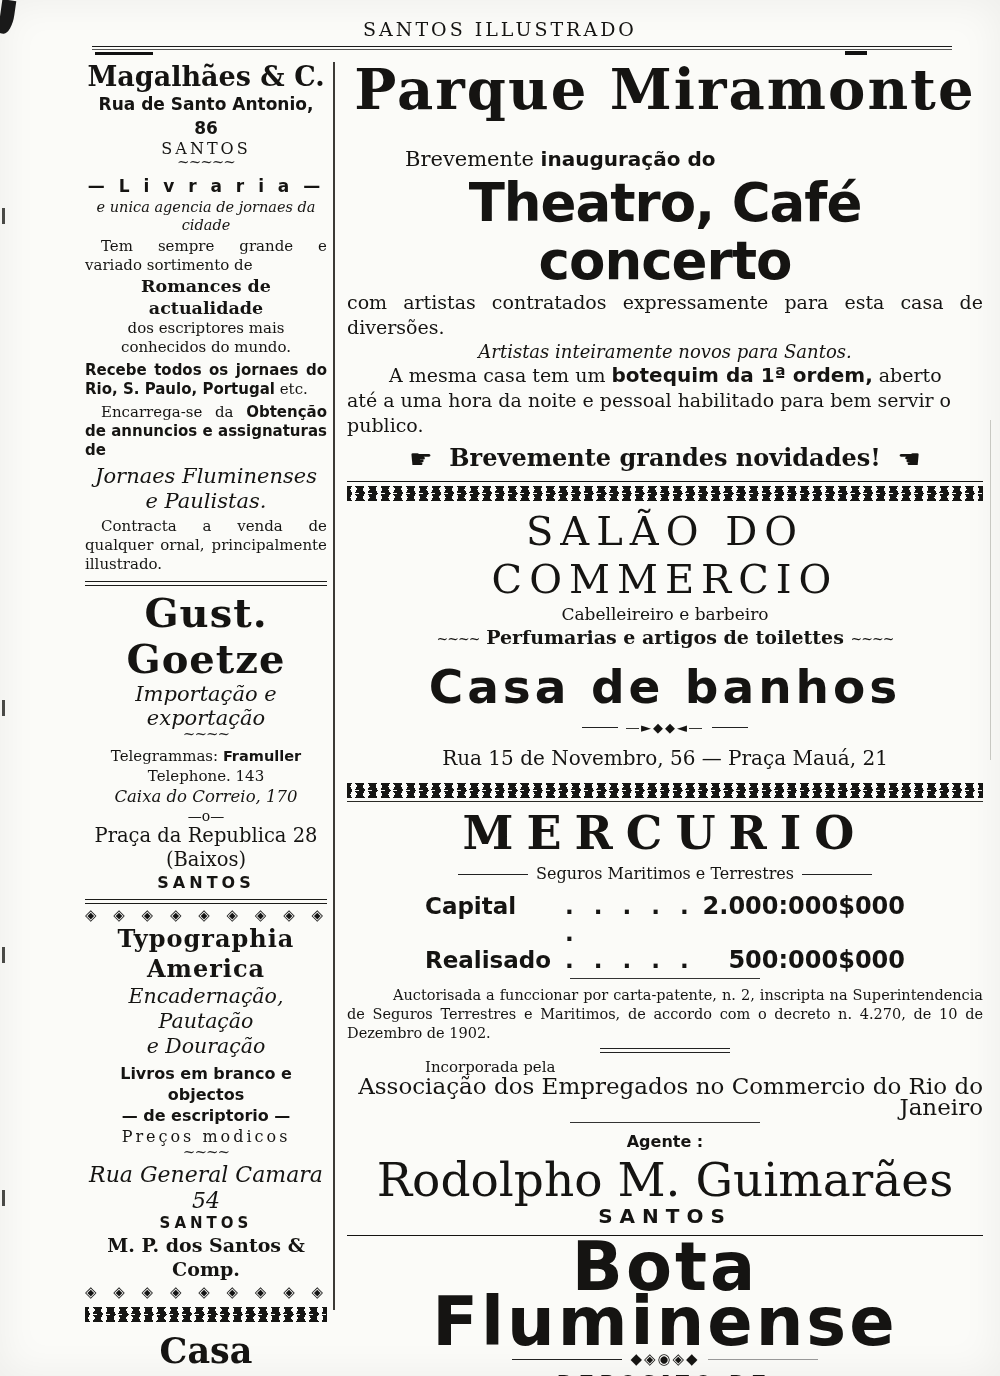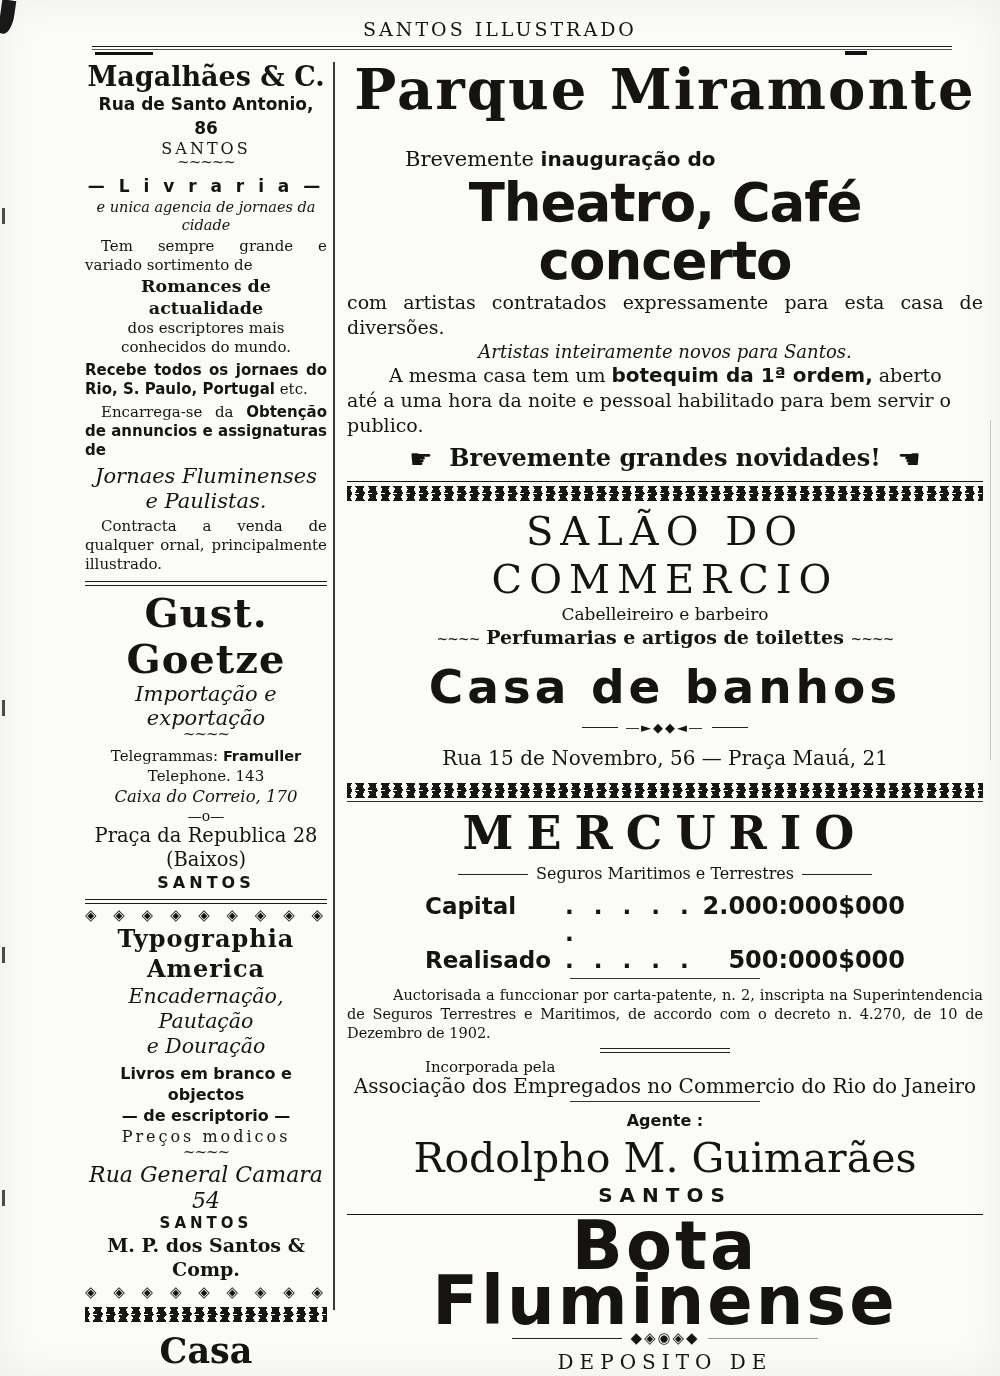--- a/index.html
+++ b/index.html
@@ -92,23 +92,23 @@
   .banhos-addr{font-size:20px;line-height:31px;font-weight:normal;margin-top:8px;}
   .mercurio{font-size:46px;line-height:54px;font-weight:bold;letter-spacing:13px;margin-top:4px;}
   .merc-sub{font-size:16px;line-height:28px;}
   .merc-row{display:flex;width:480px;margin:0 auto;font-size:23px;line-height:27px;}
   .merc-row .lbl{width:140px;text-align:left;}
   .merc-row .dots{flex:1;text-align:left;letter-spacing:6px;}
   .merc-row .val{text-align:right;font-size:24px;}
   .merc-dep{font-size:20.5px;line-height:26px;font-weight:bold;}
   .fine{font-size:14.5px;line-height:19px;text-indent:46px;margin-top:7px;}
   .incorp{font-size:15px;line-height:18px;padding-left:78px;margin-top:4px;}
-  .assoc{font-size:20px;line-height:21px;text-align:center;}
+  .assoc{font-size:23px;line-height:21px;text-align:right;}
   .agente{font-size:16px;line-height:20px;margin-top:9px;}
-  .agent-name{font-size:41px;line-height:47px;margin-top:4px;}
+  .agent-name{font-size:47px;line-height:47px;margin-top:4px;}
   .agent-city{font-size:20px;letter-spacing:7px;line-height:26px;}
   .bota{font-size:67px;line-height:55px;letter-spacing:3px;margin-top:4px;}
   .deposito{font-size:20px;letter-spacing:6px;line-height:27px;margin-top:2px;}
   .calcados{font-size:31px;line-height:39px;margin-top:2px;}
 </style>
 </head>
 <body>
 
 <div class="page">
 

